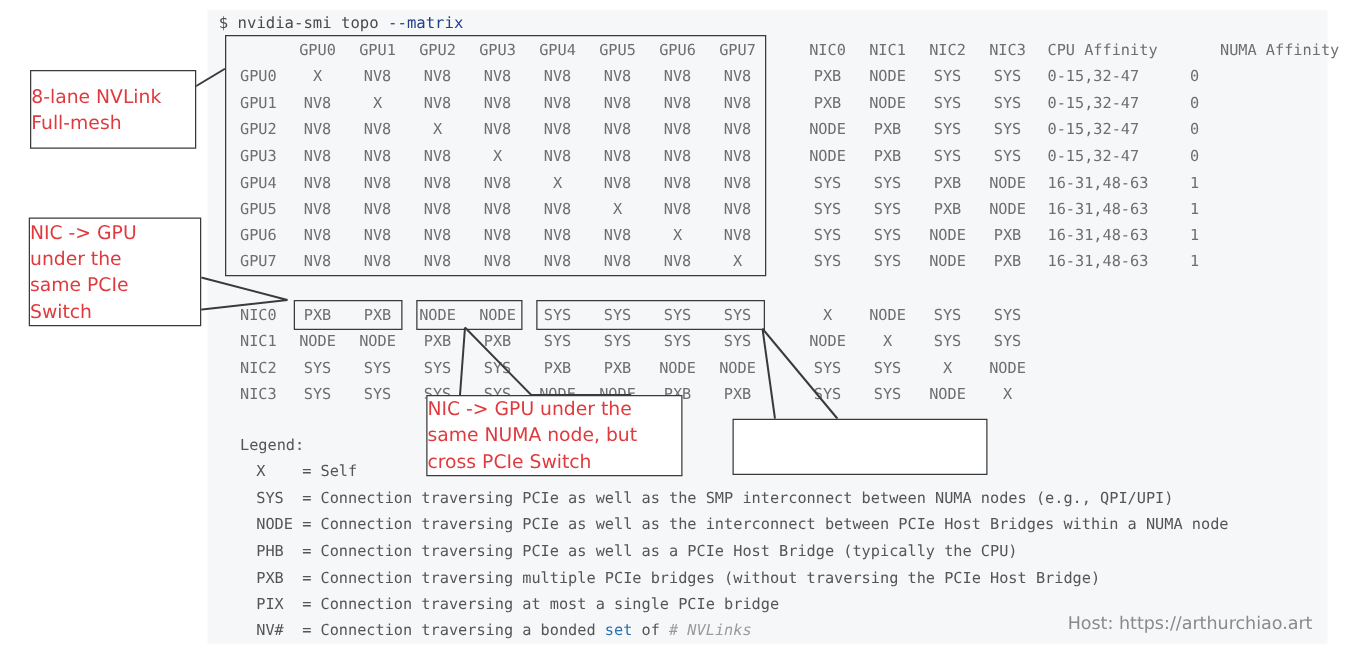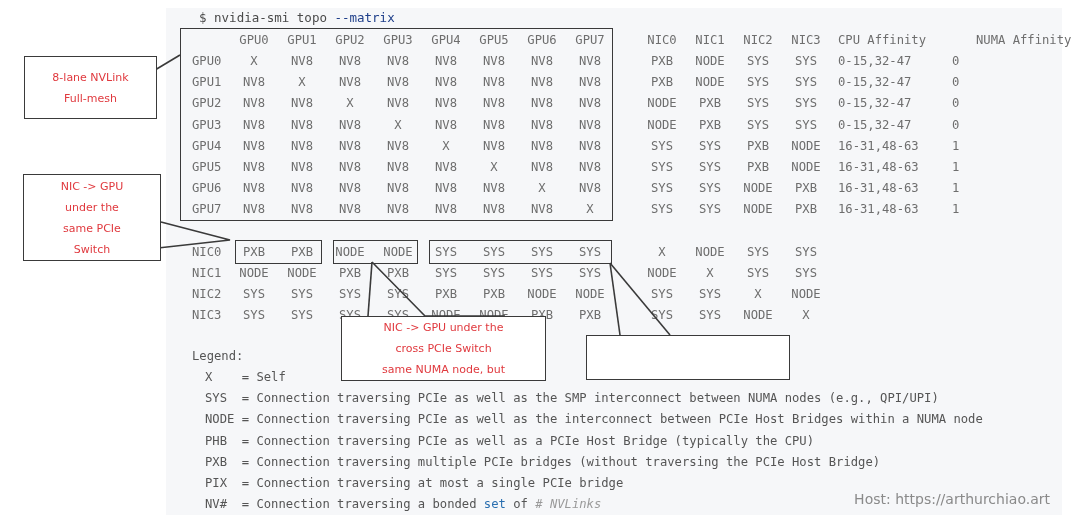--- a/index.html
+++ b/index.html
@@ -1,24 +1,24 @@
 <!DOCTYPE html>
 <html><head>
 <meta charset="utf-8">
 <style>
   html, body { margin:0; padding:0; background:#ffffff; }
   body { width:1080px; height:528px; position:relative; overflow:hidden; font-family:"DejaVu Sans Mono", monospace; }
   .panel { position:absolute; left:166px; top:8px; width:896px; height:507px; background:#f6f7f9; }
-  .mono { position:absolute; font-family:"DejaVu Sans Mono", monospace; font-size:12.2px; color:#6c6c6c; white-space:pre; line-height:14px;margin-left:24px; }
+  .mono { position:absolute; font-family:"DejaVu Sans Mono", monospace; font-size:12.2px; color:#6c6c6c; white-space:pre; line-height:14px; }
   .cmd { left:175px; top:11px; color:#4a4a4a; font-size:12.5px; }
   .cmd .kw { color:#1f3f8a; }
   .cell { position:absolute; font-family:"DejaVu Sans Mono", monospace; font-size:12.2px; color:#6e6e6e; white-space:pre; transform:translateX(-50%); text-align:center; }
   .cell.left { transform:none; text-align:left; }
   .box { position:absolute; border:1.6px solid #3a3a3a; box-sizing:border-box; }
-  .callout { position:absolute; background:#ffffff; border:1.6px solid #3a3a3a; box-sizing:border-box; color:#e0393e; font-family:"DejaVu Sans", sans-serif; font-size:11px; text-align:center; line-height:21px; display:flex; flex-direction:column; justify-content:center; }
+  .callout { position:absolute; background:#ffffff; border:1.6px solid #3a3a3a; box-sizing:border-box; color:#e0393e; font-family:"DejaVu Sans", sans-serif; font-size:15px; line-height:21px; display:flex; flex-direction:column; justify-content:center; }
   .legend-line { position:absolute; left:205px; font-family:"DejaVu Sans Mono", monospace; font-size:12.2px; color:#555; white-space:pre; }
   .legend-title { position:absolute; left:192px; top:349px; font-family:"DejaVu Sans Mono", monospace; font-size:12.2px; color:#555; }
   .set { color:#2a6fb0; }
   .cmt { color:#9a9a9a; font-style:italic; }
   .credit { position:absolute; right:30px; top:491px; font-family:"DejaVu Sans", sans-serif; font-size:14px; color:#8a8a8a; }
   svg.leaders { position:absolute; left:0; top:0; width:1080px; height:528px; pointer-events:none; }
 </style>
 </head>
 <body>
 
@@ -235,22 +235,22 @@
   <div>Full-mesh</div>
 </div>
 <div class="callout" style="left:23px;top:174px;width:138px;height:87px;">
   <div>NIC -&gt; GPU</div>
   <div>under the</div>
   <div>same PCIe</div>
   <div>Switch</div>
 </div>
 <div class="callout" style="left:341px;top:316px;width:205px;height:65px;">
   <div>NIC -&gt; GPU under the</div>
+  <div>same NUMA node, but</div>
   <div>cross PCIe Switch</div>
-  <div>same NUMA node, but</div>
 </div>
 <div class="callout" style="left:586px;top:335px;width:204px;height:45px;">
 </div>
 
 <div class="legend-title">Legend:</div>
 <div id="legend">
     <div class="legend-line" style="top: 370px;"><span>X   </span> <span>= Self</span></div>
     <div class="legend-line" style="top: 391.2px;"><span>SYS </span> <span>= Connection traversing PCIe as well as the SMP interconnect between NUMA nodes (e.g., QPI/UPI)</span></div>
     <div class="legend-line" style="top: 412.4px;"><span>NODE</span> <span>= Connection traversing PCIe as well as the interconnect between PCIe Host Bridges within a NUMA node</span></div>
     <div class="legend-line" style="top: 433.6px;"><span>PHB </span> <span>= Connection traversing PCIe as well as a PCIe Host Bridge (typically the CPU)</span></div>

